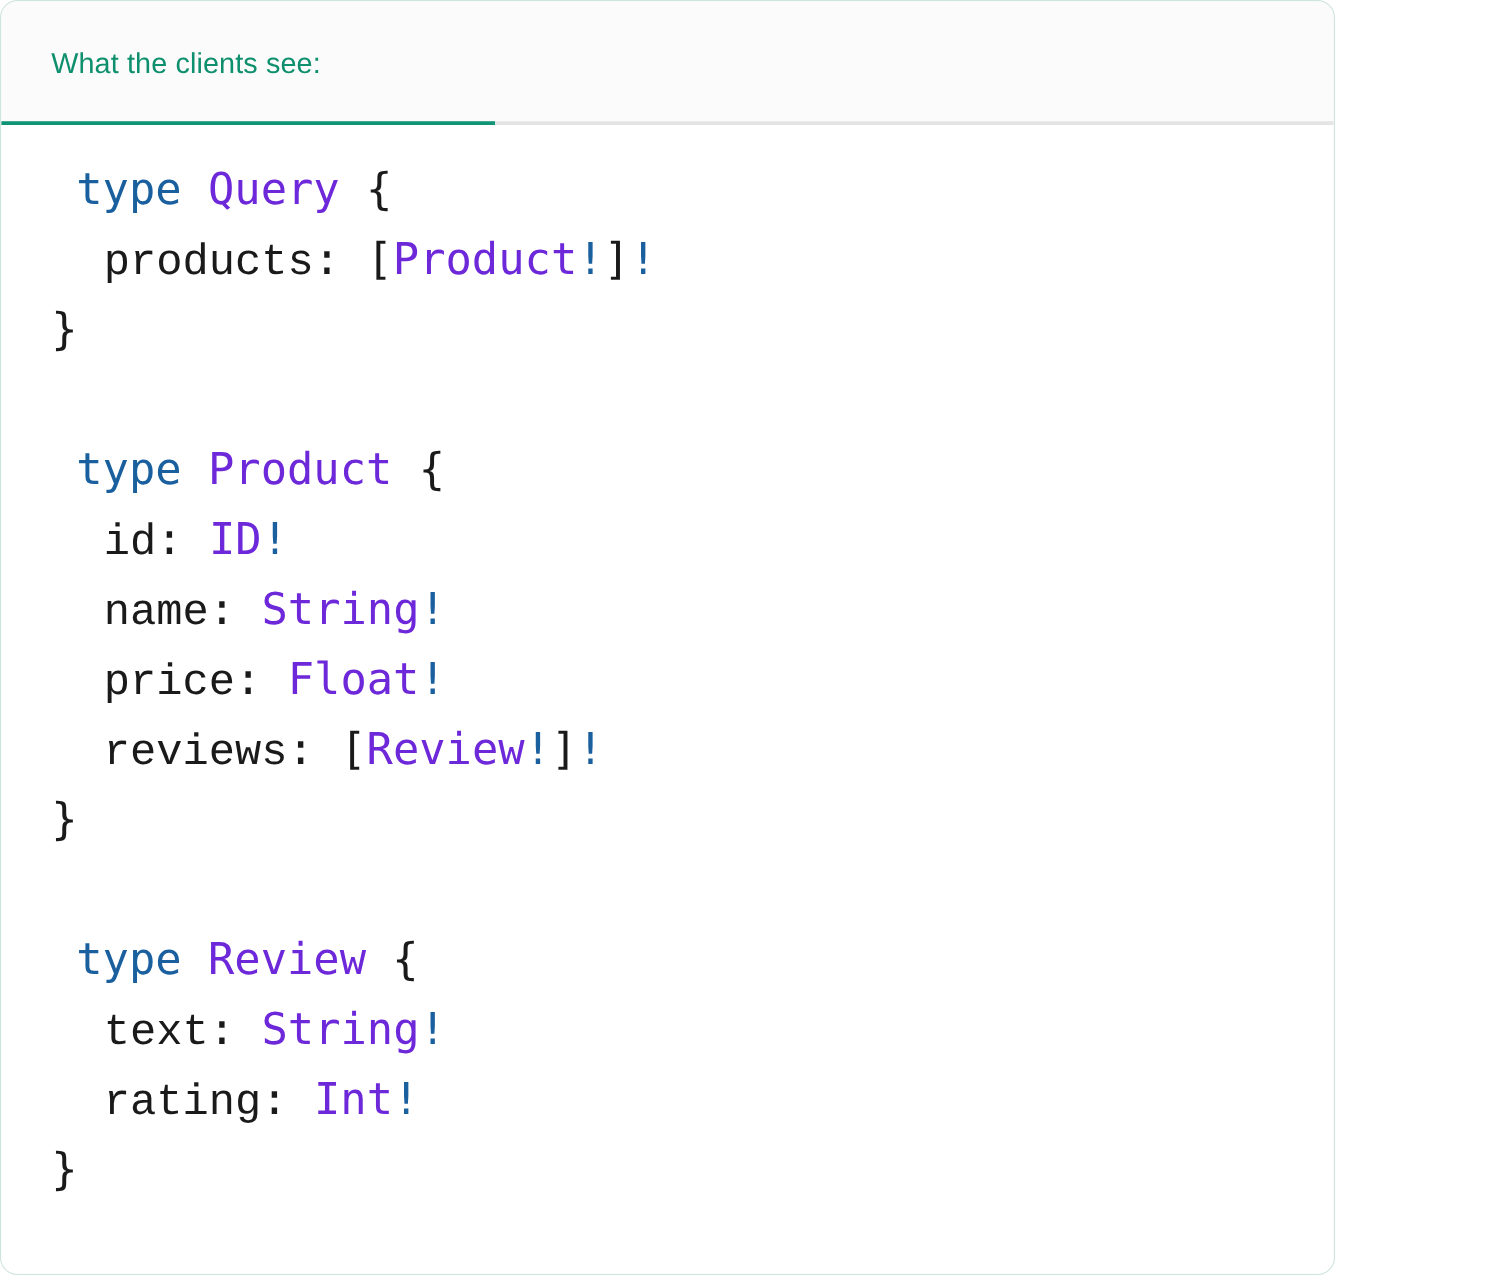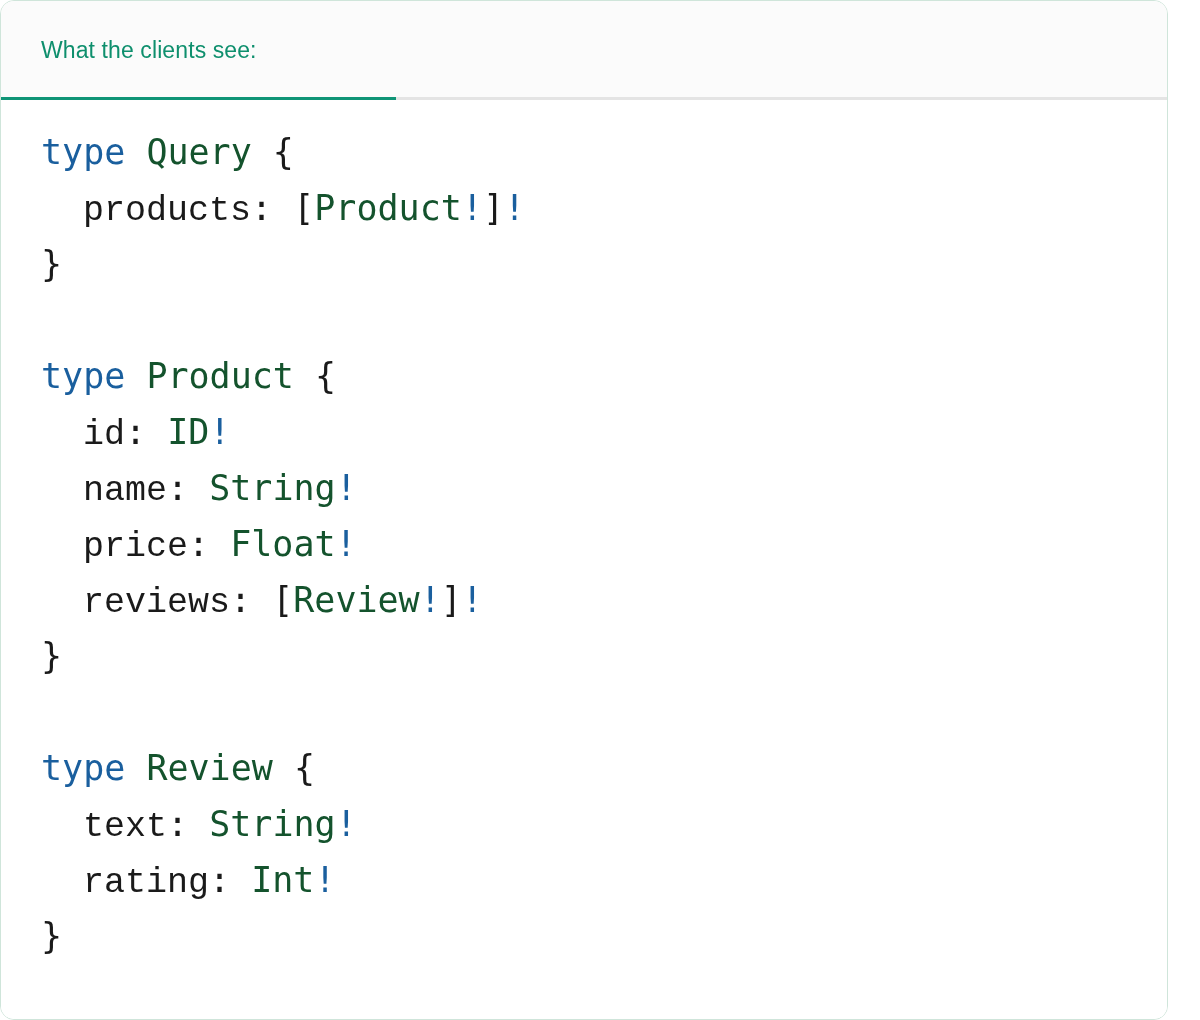--- a/index.html
+++ b/index.html
@@ -10,21 +10,21 @@
   body {
     width: 1200px;
     height: 1020px;
     font-family: "Liberation Sans", sans-serif;
     overflow: hidden;
   }
 
   .card {
     position: relative;
     box-sizing: border-box;
-    width: 1168px;
+    width: 1068px;
     height: 1020px;
     background: #ffffff;
     border: 1px solid #cfe5da;
     border-radius: 14px;
     overflow: hidden;
   }
 
   
   .card-header {
     position: relative;
@@ -89,21 +89,21 @@
   }
 
   
   .tok-keyword { color: #1a5f9e; }
   .tok-type    { color: #0e9b74; }
   .tok-bang    { color: #1a5f9e; }
   .tok-punct   { color: #1a1a1a; }
   .tok-field   { color: #1a1a1a; font-family: Liberation Mono, monospace; }
   .tok-plain   { color: #1a1a1a; }
 </style>
-<style>.tok-keyword{color:#1a5f9e;}.tok-type{color:#14532d;}.tok-bang{color:#1a5f9e;}.tok-punct,.tok-field,.tok-plain{color:#1a1a1a;}.code-body{background:#ffffff;}</style></head>
+<style>.tok-keyword{color:#1a5f9e;margin-left:20px;}.tok-type{color:#6d28d9;}.tok-bang{color:#1a5f9e;}.tok-punct,.tok-field,.tok-plain{color:#1a1a1a;}.code-body{background:#ffffff;}</style></head>
 <body>
 
 <div class="card" style="border-color: rgb(207, 229, 218); border-radius: 14px;">
 
   <div class="card-header" style="background: rgb(251, 251, 251);">
     <div class="header-title" style="color: rgb(14, 143, 109);">What the clients see:</div>
     <div class="header-rule" style="background: rgb(228, 228, 228);"></div>
     <div class="header-rule-active" style="background: rgb(15, 148, 118); width: 395px;"></div>
   </div>
 

